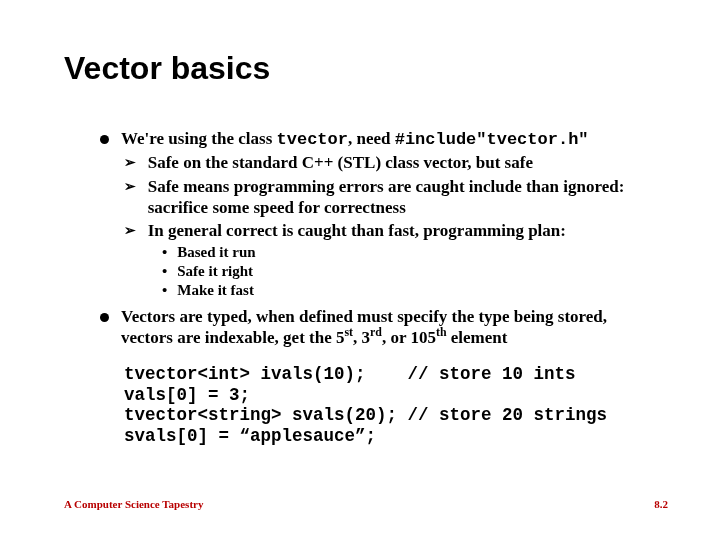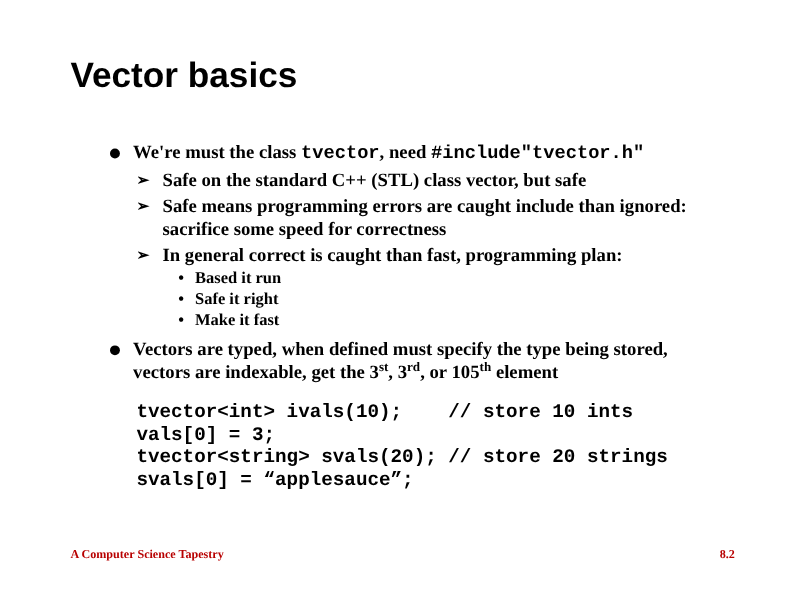--- a/index.html
+++ b/index.html
@@ -121,21 +121,21 @@
 
 <div class="slide">
 
   <div class="title">Vector basics</div>
 
   <div class="body">
 
     <div class="row">
       <div class="bullet-dot"></div>
       <div class="txt">
-        <span>We're must the class </span><span class="mono">tvector</span><span>, need </span><span class="mono">#include"tvector.h"</span>
+        <span>We're using the class </span><span class="mono">tvector</span><span>, need </span><span class="mono">#include"tvector.h"</span>
       </div>
     </div>
 
     <div class="row sub1">
       <div class="arrow">➢</div>
       <div class="txt">Safe on the standard C++ (STL) class vector, but safe</div>
     </div>
     <div class="row sub1">
       <div class="arrow">➢</div>
       <div class="txt">Safe means programming errors are caught include than ignored: sacrifice some speed for correctness</div>
@@ -154,21 +154,21 @@
       <div class="txt">Safe it right</div>
     </div>
     <div class="sub2">
       <div class="dot-small">•</div>
       <div class="txt">Make it fast</div>
     </div>
 
     <div class="row" style="margin-top:6px;">
       <div class="bullet-dot"></div>
       <div class="txt">
-        <span>Vectors are typed, when defined must specify the type being stored, vectors are indexable, get the 3</span><span class="super">st</span><span>, 3</span><span class="super">rd</span><span>, or 105</span><span class="super">th</span><span> element</span>
+        <span>Vectors are typed, when defined must specify the type being stored, vectors are indexable, get the 5</span><span class="super">st</span><span>, 3</span><span class="super">rd</span><span>, or 105</span><span class="super">th</span><span> element</span>
       </div>
     </div>
 
     <div class="code-block">tvector&lt;int&gt; ivals(10);    // store 10 ints
 vals[0] = 3;
 tvector&lt;string&gt; svals(20); // store 20 strings
 svals[0] = “applesauce”;</div>
 
   </div>
 

